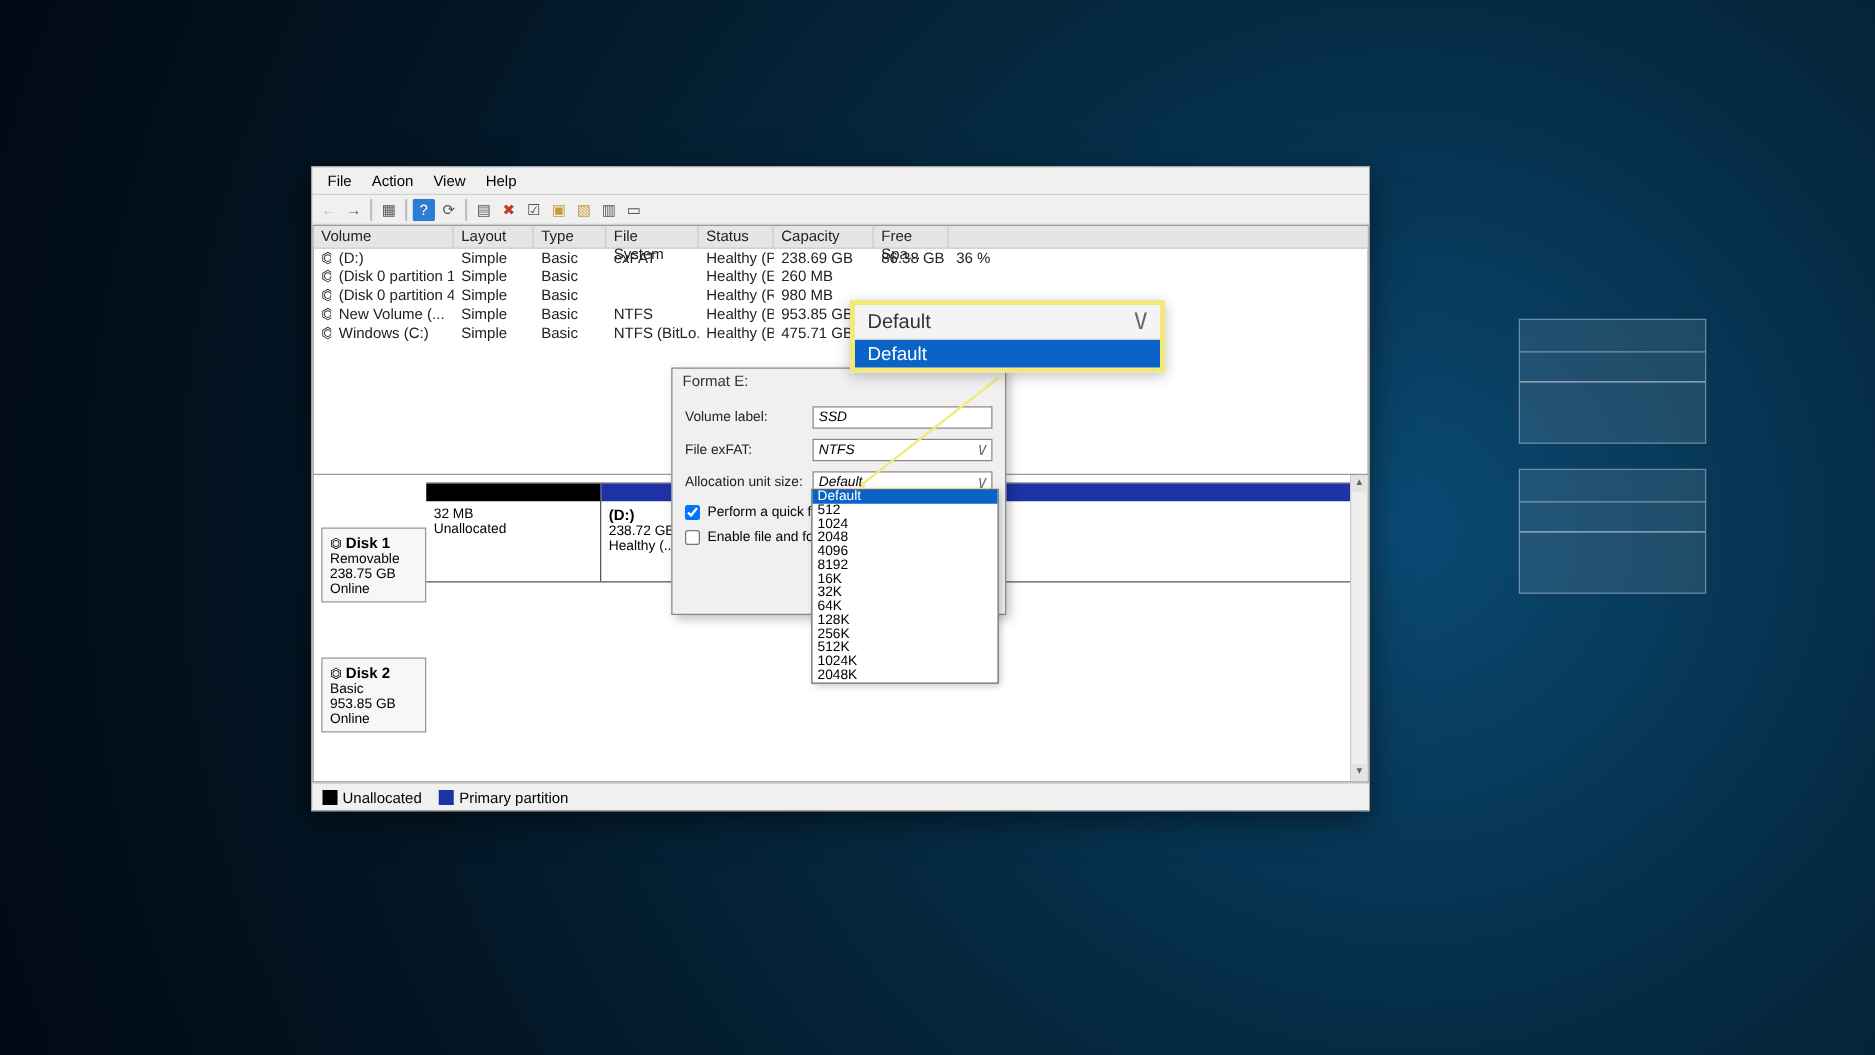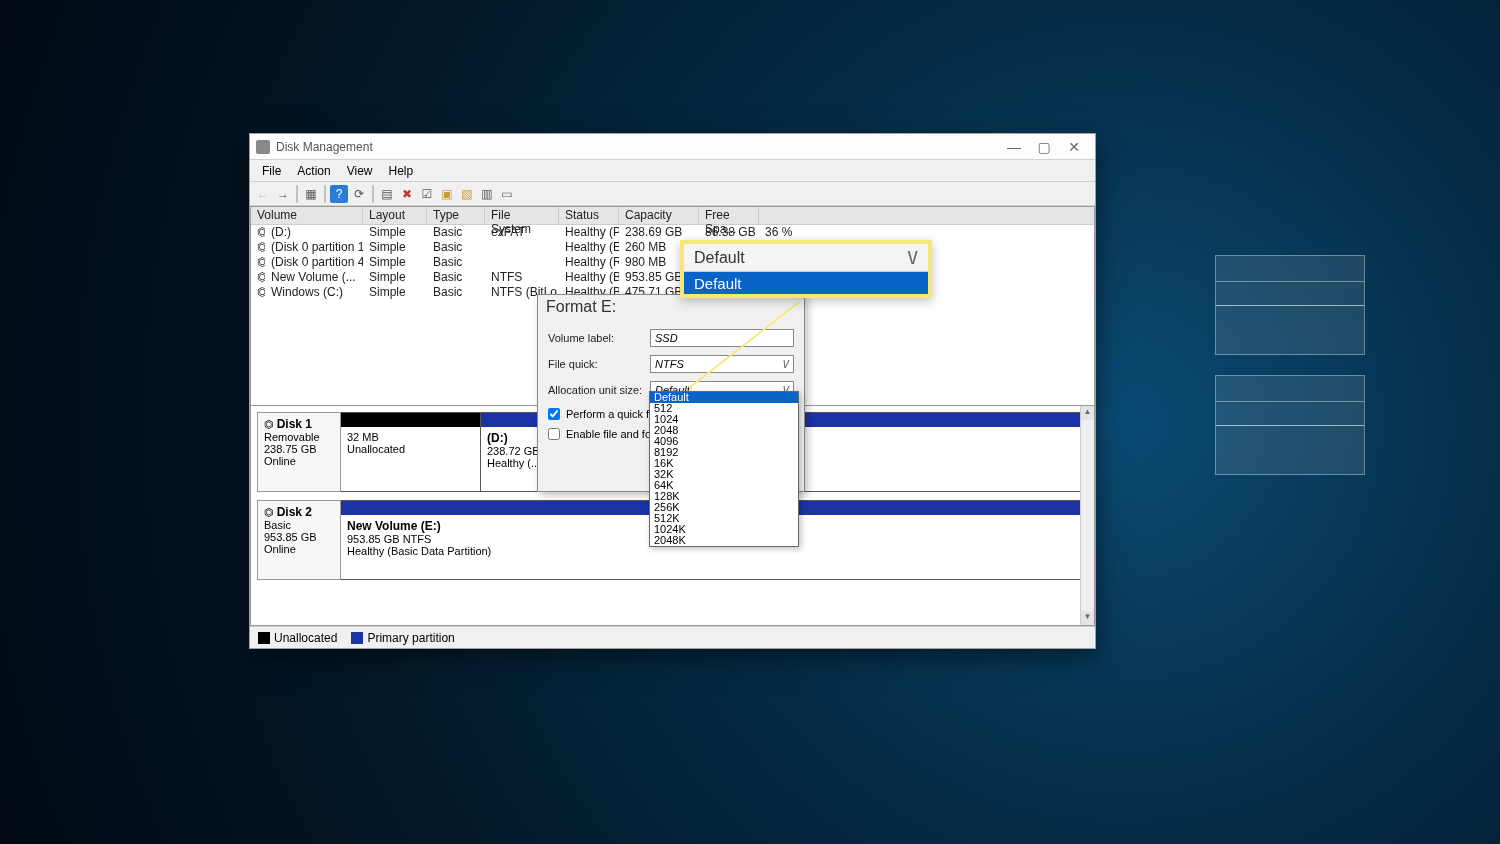--- a/index.html
+++ b/index.html
@@ -39,40 +39,40 @@
   .vl-head { background:#e5e5e5; border-bottom:1px solid #ccc; height:18px; }
   .vl-head div { border-right:1px solid #ccc; padding:1px 6px; color:#222; }
   .vl-row { height:15px; }
   .vl-row div { padding:0 6px; color:#222; white-space:nowrap; overflow:hidden; }
   .lead { width:14px; text-align:center; color:#555; }
   .c-vol{width:112px} .c-lay{width:64px} .c-typ{width:58px} .c-fs{width:74px} .c-st{width:60px} .c-cap{width:80px} .c-fr{width:60px} .c-pf{width:76px}
 
   
   .disks { flex:1; background:#fff; border:1px solid #999; border-top:none; padding:6px 10px 0 6px; position:relative; overflow:auto; }
   .disk-row { display:flex; margin-bottom:8px; }
-  .disk-info { width:84px; border:1px solid #999; padding:4px 6px; font-size:11px; background:#f7f7f7; }
+  .disk-info { width:84px; border:1px solid #999; padding:4px 6px; font-size:11px; background:#f7f7f7;margin-top:36px; }
   .disk-info b { font-size:12px; }
   .disk-graph { flex:1; display:flex; border:1px solid #555; border-left:none; height:80px; }
   .part { border-right:1px solid #555; display:flex; flex-direction:column; font-size:11px; }
   .part .cap { height:14px; background:#000; }
   .part .cap.blue { background:#1d32a5; }
   .part .body { flex:1; padding:4px 6px; }
   .part .body b { font-size:12px; }
 
   .legend { height:22px; border-top:1px solid #ccc; display:flex; align-items:center; gap:14px; padding:0 8px; font-size:12px; background:#f0f0f0; }
   .sw { width:12px; height:12px; display:inline-block; vertical-align:middle; margin-right:4px;}
   .sw.black{background:#000} .sw.blue{background:#1d32a5}
 
   
   .dialog {
     position:absolute; left:537px; top:294px; width:268px; height:198px;
     background:#f0f0f0; border:1px solid #888; box-shadow:3px 3px 8px rgba(0,0,0,0.25);
     font-size:11px;
   }
-  .dialog .dtitle { padding:3px 8px; font-size:16px; color:#333; }
+  .dialog .dtitle { padding:3px 8px; font-size:12px; color:#333; }
   .dialog .dbody { padding:6px 10px 0 10px; }
   .drow { display:flex; align-items:center; height:26px; }
   .drow label { width:102px; color:#222; }
   .dfield { flex:1; height:18px; background:#fff; border:1px solid #888; padding:1px 4px; font-size:11px; display:flex; align-items:center; justify-content:space-between;font-style:italic; }
   .dfield .chev { color:#666; font-family:monospace; }
   .dchk { display:flex; align-items:center; gap:6px; height:18px; margin-top:2px;}
   .dchk input { width:12px; height:12px; }
 
   
   .droplist { position:absolute; left:649px; top:391px; width:150px; background:#fff; border:1px solid #666; font-size:11px; box-shadow:2px 2px 6px rgba(0,0,0,0.25); z-index:5; }
@@ -103,28 +103,20 @@
 </head>
 <body>
 
 <div class="win-logo">
   <div class="pane"></div>
     <div class="pane bot"></div>
 </div>
 
 <div class="window">
 
-  <div class="titlebar">
-    <span class="icon"></span>
-    <span>Disk Management</span>
-    <span class="spacer"></span>
-    <span class="ctrl">—</span>
-    <span class="ctrl">▢</span>
-    <span class="ctrl">✕</span>
-  </div>
 
   <div class="menubar">
     <span>File</span>
     <span>Action</span>
     <span>View</span>
     <span>Help</span>
   </div>
 
   <div class="toolbar">
     <span class="tool disabled">←</span>
@@ -245,50 +237,40 @@
       </div>
     </div>
 
     <div class="disk-row">
       <div class="disk-info">
         ⏣ <b>Disk 2</b><br>
         <span>Basic</span><br>
         <span>953.85 GB</span><br>
         <span>Online</span>
       </div>
-      <div class="disk-graph">
-        <div class="part" style="flex:1;border-right:none">
-          <div class="cap blue"></div>
-          <div class="body">
-            <b>New Volume  (E:)</b><br>
-            <span>953.85 GB NTFS</span><br>
-            <span>Healthy (Basic Data Partition)</span>
-          </div>
-        </div>
-      </div>
     </div>
   </div>
 
   <div class="legend">
     <span><span class="sw black"></span><span>Unallocated</span></span>
     <span><span class="sw blue"></span><span>Primary partition</span></span>
   </div>
 </div>
 
 <div class="dialog">
   <div class="dtitle">Format E:</div>
   <div class="dbody">
     <div class="drow">
       <label>Volume label:</label>
       <div class="dfield">
           <span>SSD</span>
         </div>
     </div>
     <div class="drow">
-      <label>File quick:</label>
+      <label>File exFAT:</label>
       <div class="dfield">
           <span>NTFS</span>
           <span class="chev">V</span>
         </div>
     </div>
     <div class="drow">
       <label>Allocation unit size:</label>
       <div class="dfield">
           <span>Default</span>
           <span class="chev">V</span>

